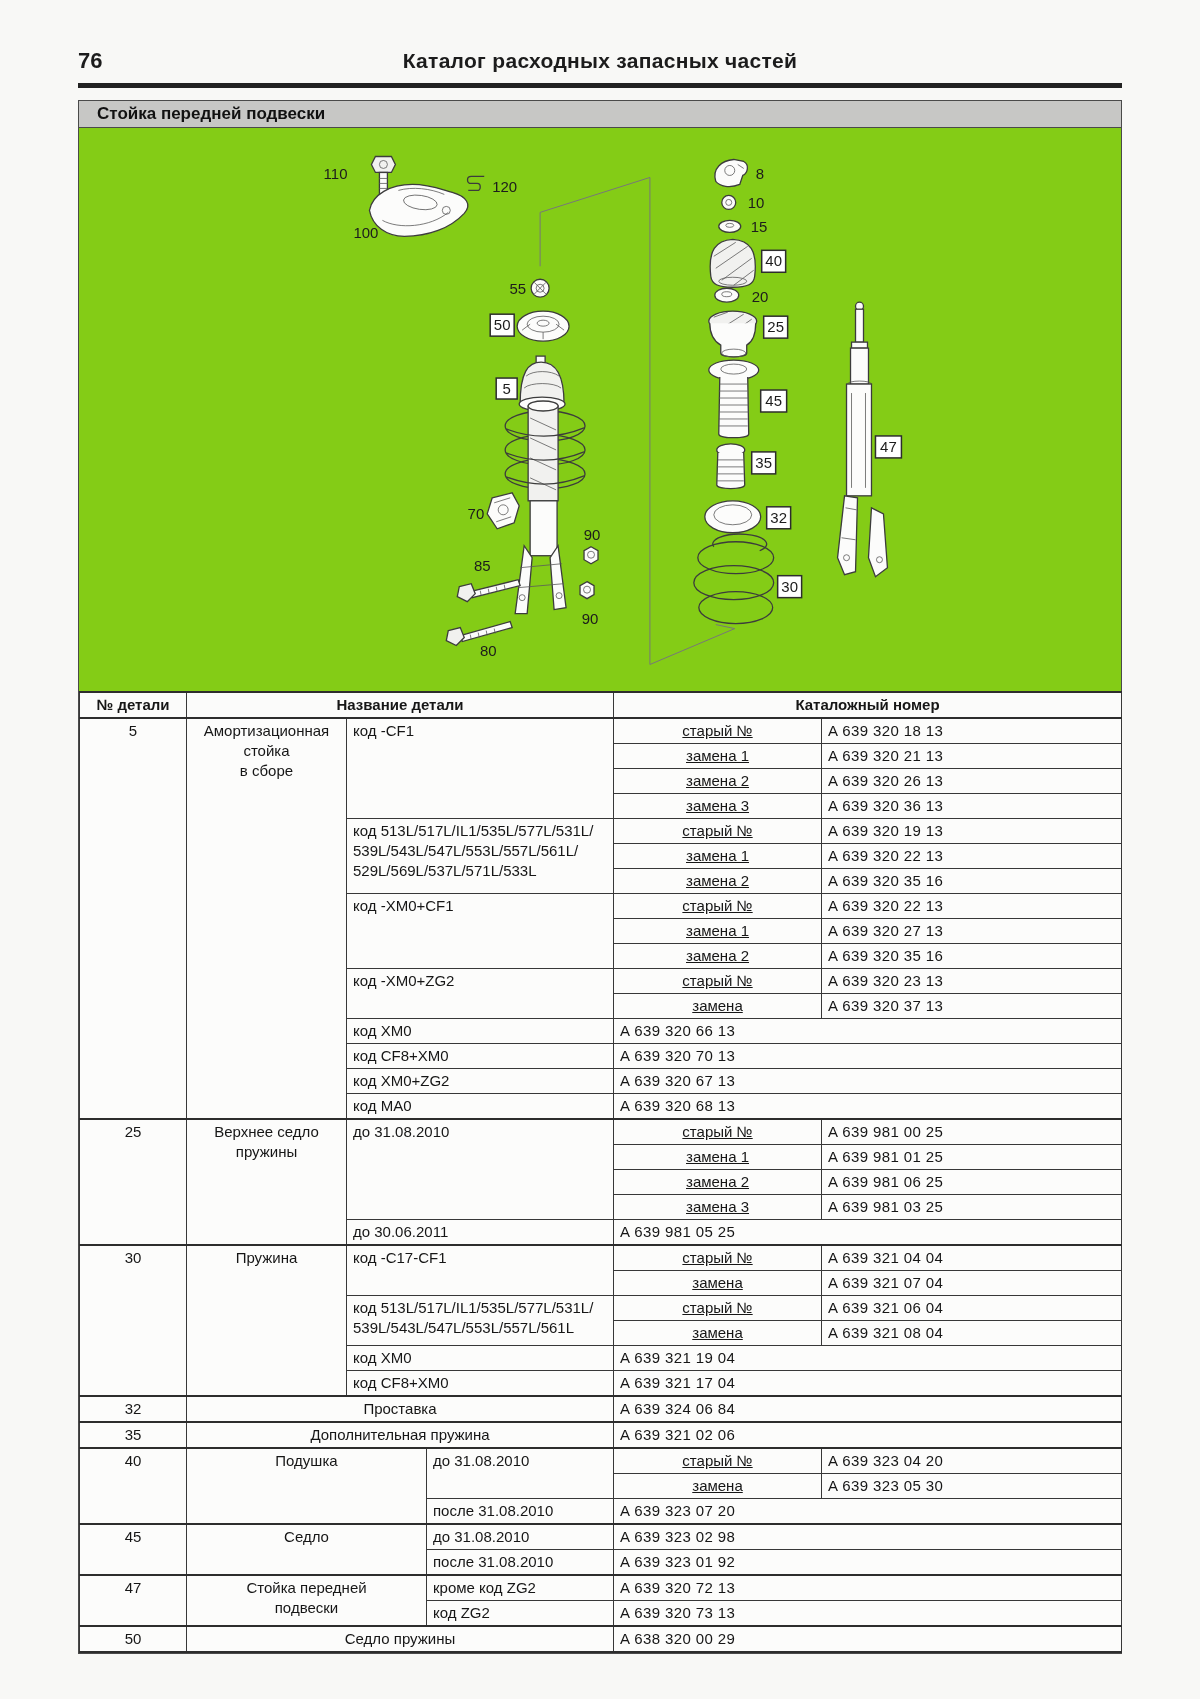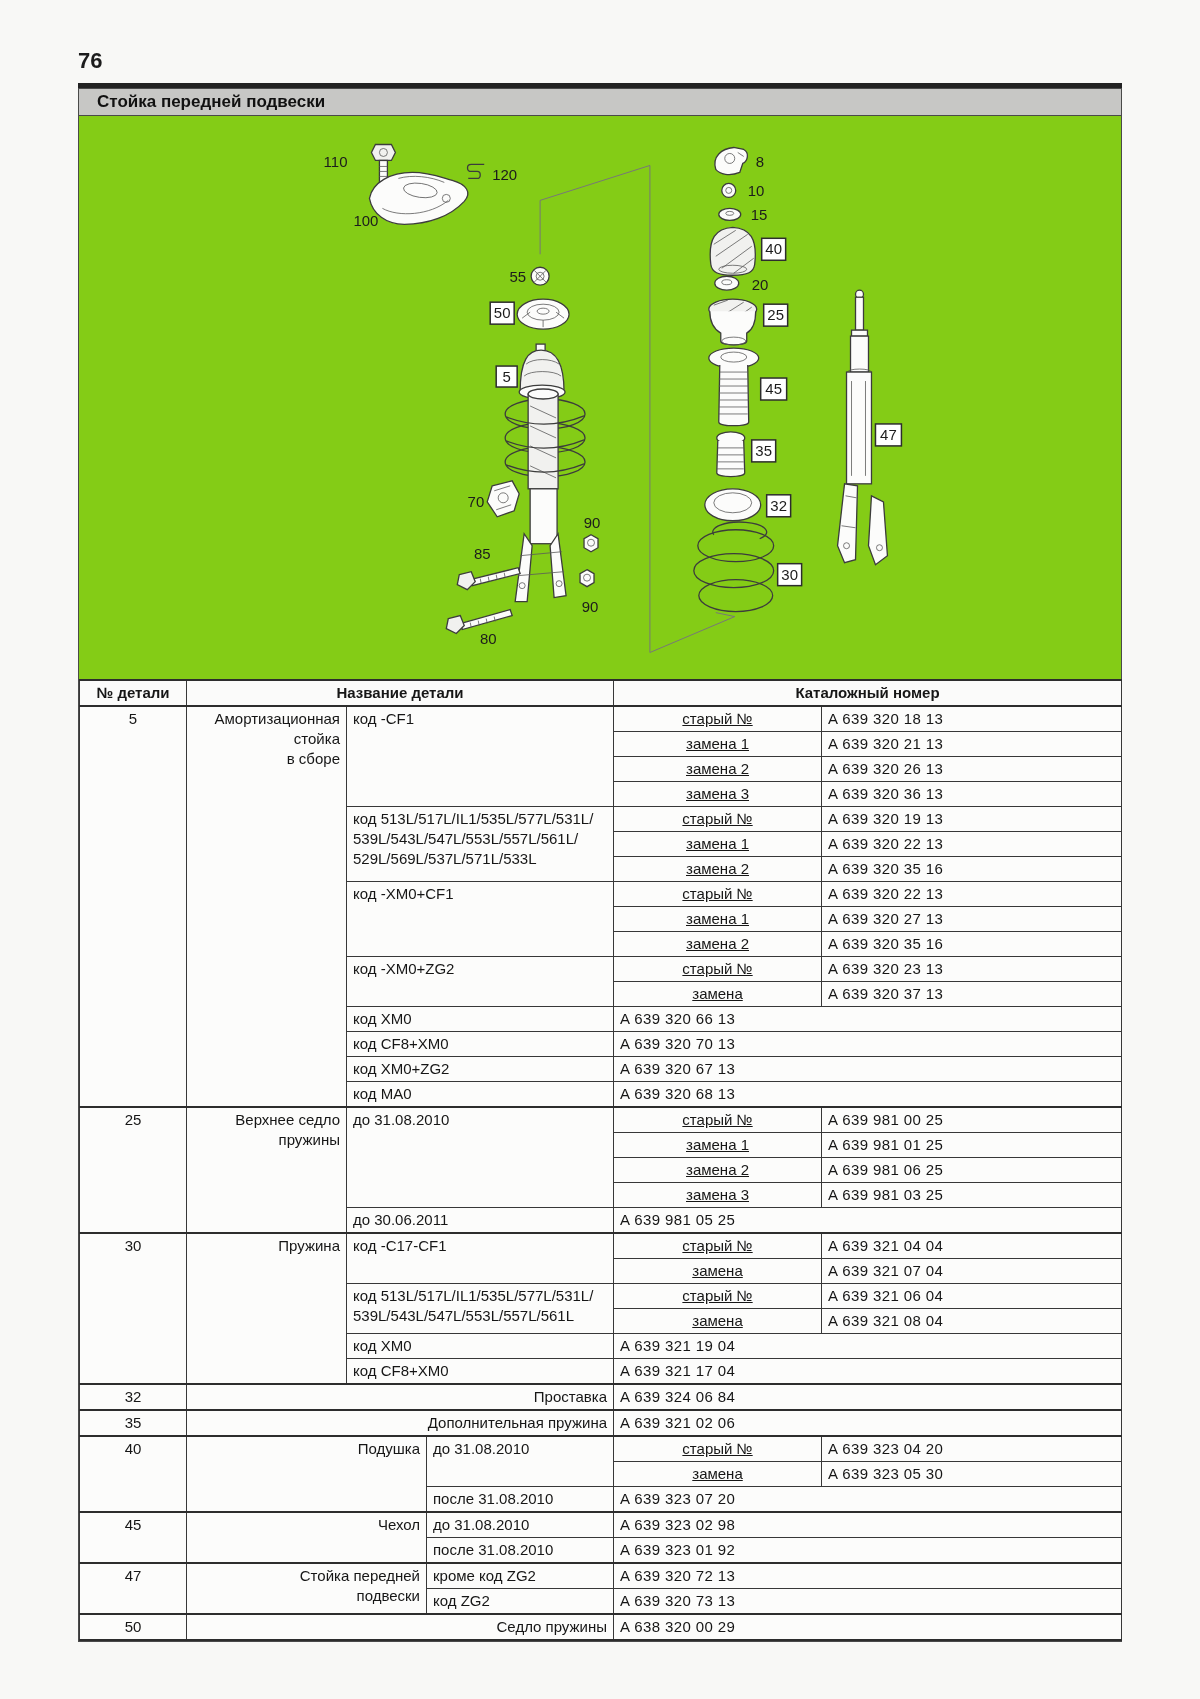--- a/index.html
+++ b/index.html
@@ -6,21 +6,21 @@
   body { background:#e8e8e6; font-family:"Liberation Sans", sans-serif; }
   .page { width:1200px; height:1699px; background:#f8f8f6; position:relative; margin:0 auto; overflow:hidden; }
   .content { width:1044px; margin:0 auto; padding-top:48px; }
 
   .page-header { display:flex; align-items:baseline; }
   .page-num { font-size:22px; font-weight:bold; color:#1c1c1c; width:90px; }
   .page-title { flex:1; text-align:center; font-size:21px; font-weight:bold; color:#1c1c1c; letter-spacing:0.3px; }
   .page-header .spacer { width:90px; }
   .header-rule { margin-top:9px; border-top:2px solid #222; height:3px; border-bottom:3px solid #222; }
 
-  .frame { border:1px solid #4a4a4a; background:#fcfcfb; }
+  .frame { margin-top:12px; border:1px solid #4a4a4a; background:#fcfcfb; }
   .section-bar { height:27px; background:#c7c7c5; border-bottom:1px solid #4a4a4a; display:flex; align-items:center; padding-left:18px; }
   .section-bar span { font-size:17px; font-weight:bold; color:#111; }
 
   .diagram { height:563px; position:relative; background:#84cc16; }
   .diagram svg { display:block; width:100%; height:100%; }
   .dstroke { stroke:#3c3c3c; stroke-width:1.3; fill:none; }
   .dfill { stroke:#3c3c3c; stroke-width:1.3; fill:#f1f1ef; }
   .dwhite { stroke:#3c3c3c; stroke-width:1.3; fill:#fcfcfb; }
   .lead { stroke:#777; stroke-width:1; fill:none; }
   .thin { stroke:#5a5a5a; stroke-width:0.8; fill:none; }
@@ -30,35 +30,36 @@
   table.parts { width:100%; border-collapse:collapse; table-layout:fixed; border-top:2px solid #2d2d2d; }
   table.parts col.c-no { width:107px; }
   table.parts col.c-nameA { width:160px; }
   table.parts col.c-nameB { width:80px; }
   table.parts col.c-code { width:187px; }
   table.parts col.c-label { width:208px; }
   table.parts col.c-num { width:300px; }
   table.parts th, table.parts td { border:1px solid #383838; font-size:15px; color:#161616; padding:2px 6px; line-height:20px; }
   table.parts th { font-weight:bold; text-align:center; height:24px; background:#fbfbfa; }
   td.col-no { text-align:center; vertical-align:top; }
-  td.col-name { text-align:right; vertical-align:top; white-space:pre-line; }
+  td.col-name { text-align:center; vertical-align:top; white-space:pre-line; }
   td.col-code { text-align:left; vertical-align:top; white-space:pre-line; }
   td.col-label { text-align:center; vertical-align:middle;text-decoration:underline; }
   td.col-num { text-align:left; vertical-align:middle; letter-spacing:0.4px; }
   tr.row-start td { border-top:2px solid #2d2d2d; }
   table.parts { border-bottom:2px solid #2d2d2d; }
 </style>
 </head>
 <body>
 
 <div class="page">
   <div class="content">
 
     <div class="page-header">
       <span class="page-num">76</span>
+      <span class="page-title">Каталог расходных запасных частей</span>
       <span class="spacer"></span>
     </div>
     <div class="header-rule"></div>
 
     <div class="frame">
       <div class="section-bar">
         <span>Стойка передней подвески</span>
       </div>
 
       <div class="diagram">
@@ -460,21 +461,21 @@
             <tr>
               <td class="col-label">замена</td>
               <td class="col-num">A 639 323 05 30</td>
             </tr>
             <tr>
               <td class="col-code">после 31.08.2010</td>
               <td class="col-num" colspan="2">A 639 323 07 20</td>
             </tr>
             <tr class="row-start">
               <td class="col-no" rowspan="2">45</td>
-              <td class="col-name" rowspan="2" colspan="2">Чехол</td>
+              <td class="col-name" rowspan="2" colspan="2">Седло</td>
               <td class="col-code">до 31.08.2010</td>
               <td class="col-num" colspan="2">A 639 323 02 98</td>
             </tr>
             <tr>
               <td class="col-code">после 31.08.2010</td>
               <td class="col-num" colspan="2">A 639 323 01 92</td>
             </tr>
             <tr class="row-start">
               <td class="col-no" rowspan="2">47</td>
               <td class="col-name" rowspan="2" colspan="2">Стойка передней

